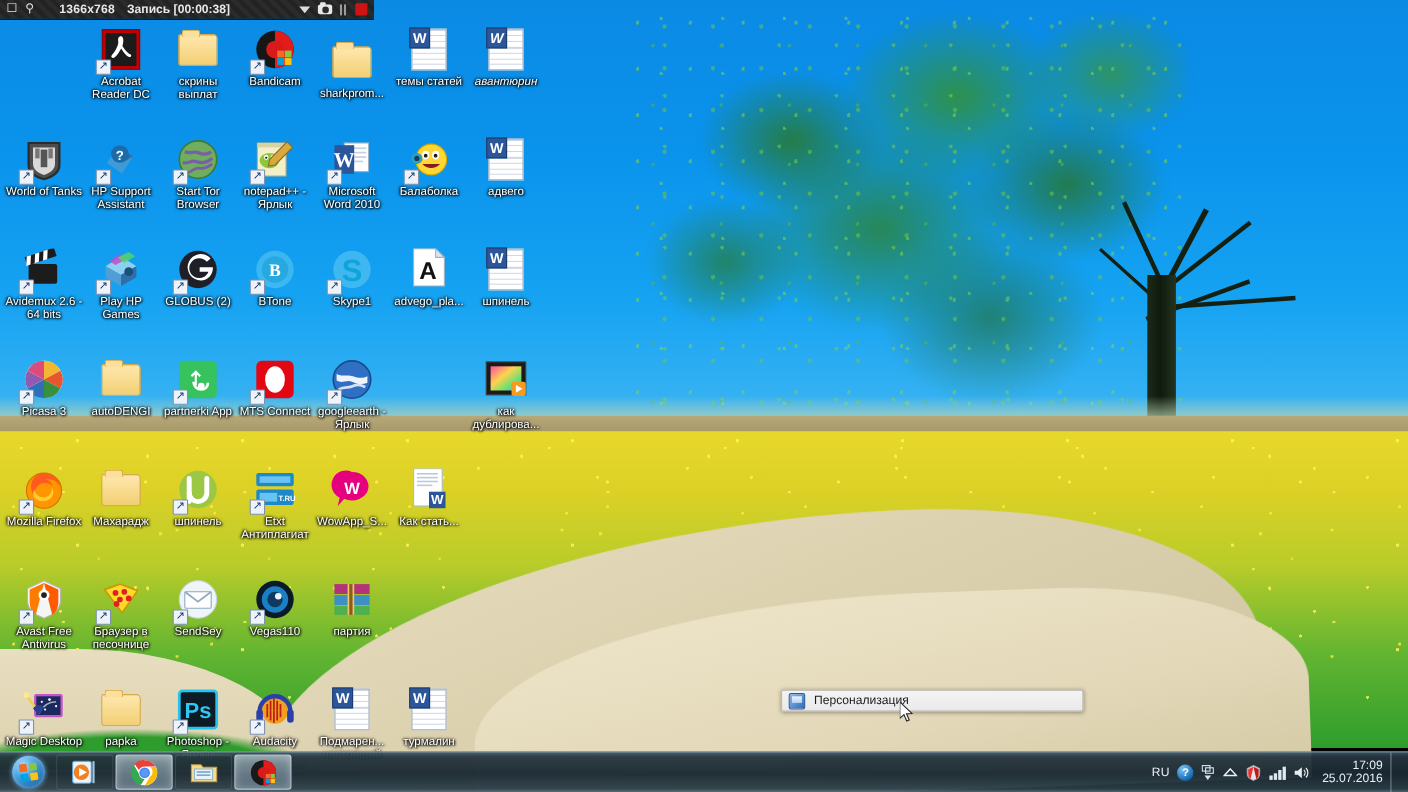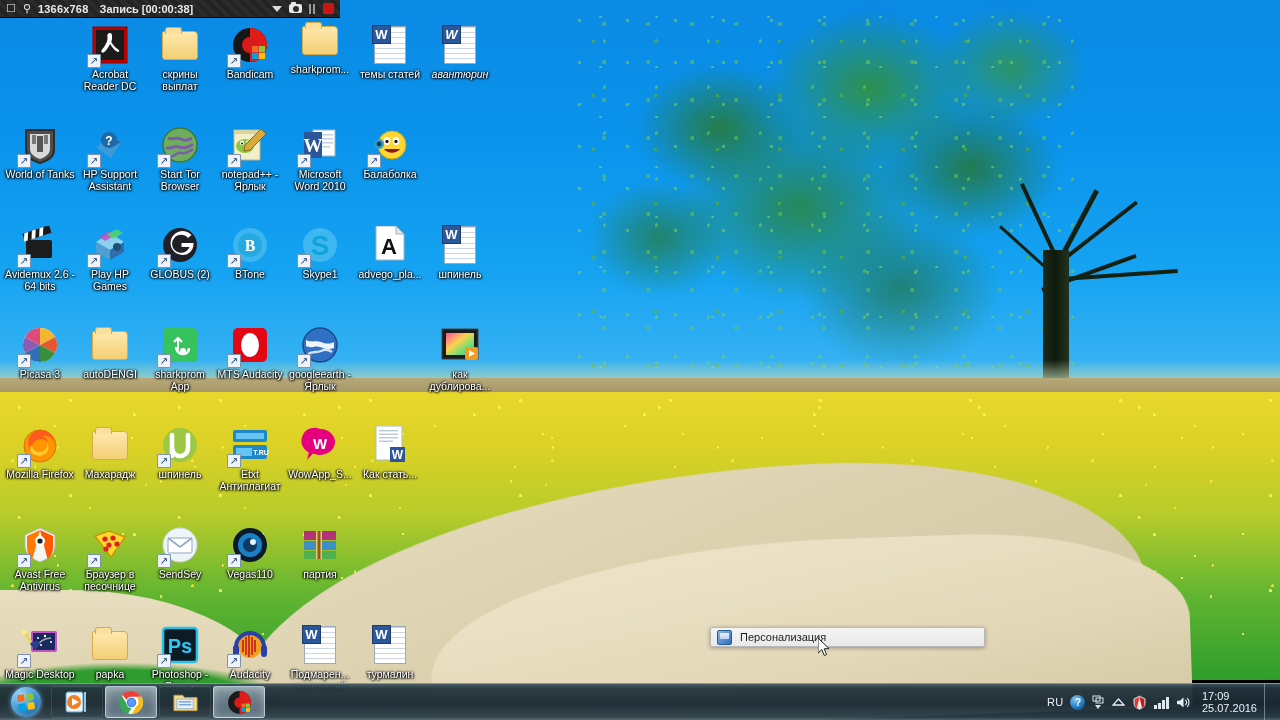--- a/index.html
+++ b/index.html
@@ -107,21 +107,21 @@
 
   
   #bandicam-bar {
     position:absolute; left:0; top:0; width:340px; height:18px;
     background:repeating-linear-gradient(45deg,#2b2b2b 0 4px,#232323 4px 8px);
     border-bottom:1px solid #000;
     display:flex; align-items:center; gap:7px; padding:0 6px;
     color:#e9e9e9; font-size:11px;
   }
   #bandicam-bar .bicon{ font-size:11px; color:#e2e2e2; line-height:1; }
-  #bandicam-bar .bres{ font-weight:bold; letter-spacing:.2px; }
+  #bandicam-bar .bres{ font-weight:bold; letter-spacing:.2px;margin-left:16px; }
   #bandicam-bar .btime{ font-weight:bold; margin-left:4px; }
   #bandicam-bar .bsp{ flex:1; }
   .bcam{
     width:13px;height:9px;background:#e8e8e8;border-radius:2px;position:relative;
   }
   .bcam:after{content:"";position:absolute;left:3.5px;top:1.5px;width:6px;height:6px;border-radius:50%;background:#2b2b2b;}
   .bcam:before{content:"";position:absolute;left:2px;top:-2.5px;width:5px;height:3px;background:#e8e8e8;border-radius:1px;}
   .bpause{width:7px;height:10px;background:repeating-linear-gradient(90deg,#9a9a9a 0 2px,transparent 2px 4px);}
   .brec{width:11px;height:11px;background:#cc1414;border-radius:1px;}
   .bcaret{width:0;height:0;border-left:5px solid transparent;border-right:5px solid transparent;border-top:6px solid #ddd;}
@@ -222,21 +222,21 @@
   }
   #tray .tr-lang{ font-size:11px; letter-spacing:.3px; }
   .tr-help{
     width:15px;height:15px;border-radius:50%;
     background:radial-gradient(circle at 35% 28%, #7cc6f5, #1b6fb5 65%, #0d4a85);
     color:#fff;font-size:10px;font-weight:bold;display:flex;align-items:center;justify-content:center;
   }
   .tr-bars{ display:flex; align-items:flex-end; gap:1.5px; height:13px; }
   .tr-bars i{ display:block; width:2.5px; background:#dfe9f0; }
   .tr-spk{ position:relative; width:15px; height:13px; }
-  .tr-clock{ text-align:left; line-height:12px; font-size:11px; padding-left:4px; }
+  .tr-clock{ text-align:right; line-height:12px; font-size:11px; padding-left:4px; }
   #show-desktop{ width:10px;height:37px;border-left:1px solid rgba(200,225,240,.45); }
 </style>
 </head>
 <body>
 
 <div id="screen">
 
   <div id="wallpaper">
     <div class="sky"></div>
     <div class="tree-canopy"></div>
@@ -298,21 +298,21 @@
               <rect x="0" y="0" width="10" height="10" fill="#f26d21"></rect>
               <rect x="11" y="0" width="10" height="10" fill="#8bc53f"></rect>
               <rect x="0" y="11" width="10" height="10" fill="#00a3e0"></rect>
               <rect x="11" y="11" width="10" height="10" fill="#ffc20e"></rect>
             </g>
           </svg>
           <span class="shortcut-arrow">↗</span>
         </div>
         <div class="lbl">Bandicam</div>
       </div>
-      <div class="icon" style="left: 285px; top: 0; justify-content: flex-end;">
+      <div class="icon" style="left: 285px; top: 16px; justify-content: flex-end;">
         <div class="glyph">
           <div class="folder"></div>
         </div>
         <div class="lbl">sharkprom...</div>
       </div>
       <div class="icon" style="left: 355px; top: 5px;">
         <div class="glyph">
           <div class="doc-word"></div>
         </div>
         <div class="lbl">темы статей</div>
@@ -407,20 +407,26 @@
             <circle cx="25" cy="15.5" r="1.7" fill="#1b1b1b"></circle>
             <path d="M13 23c4 5 12 5 16 0z" fill="#8b1b1b"></path>
             <path d="M13 23h16a10 10 0 0 1-16 0z" fill="#fff" opacity=".0"></path>
             <circle cx="8" cy="18" r="5" fill="#2f9ec4"></circle>
             <circle cx="8" cy="18" r="2.4" fill="#113f55"></circle>
           </svg>
           <span class="shortcut-arrow">↗</span>
         </div>
         <div class="lbl">Балаболка</div>
       </div>
+      <div class="icon" style="left: 425px; top: 105px;">
+        <div class="glyph">
+          <div class="doc-word"></div>
+        </div>
+        <div class="lbl">адвего</div>
+      </div>
       <div class="icon" style="left: 5px; top: 205px;">
         <div class="glyph">
           <svg width="38" height="38" viewBox="0 0 38 38">
             <rect x="5" y="14" width="26" height="18" rx="2" fill="#1c1c1c"></rect>
             <g transform="rotate(-18 8 12)">
               <rect x="3" y="6" width="28" height="8" fill="#1c1c1c"></rect>
               <g fill="#fff">
                 <polygon points="5,6 9,6 6,14 2,14"></polygon>
                 <polygon points="13,6 17,6 14,14 10,14"></polygon>
                 <polygon points="21,6 25,6 22,14 18,14"></polygon>
@@ -516,31 +522,31 @@
       <div class="icon" style="left: 145px; top: 305px;">
         <div class="glyph">
           <svg width="38" height="38" viewBox="0 0 38 38">
             <rect x="2" y="2" width="34" height="34" rx="4" fill="#36c25c"></rect>
             <path d="M17 12v12M13 16l4-4 4 4" stroke="#fff" stroke-width="2" fill="none"></path>
             <path d="M15 21c0 4 3 7 7 7s6-3 6-6" stroke="#fff" stroke-width="2.5" fill="none"></path>
             <circle cx="22" cy="25" r="3" fill="#fff"></circle>
           </svg>
           <span class="shortcut-arrow">↗</span>
         </div>
-        <div class="lbl">sharkprom App</div>
+        <div class="lbl">partnerki App</div>
       </div>
       <div class="icon" style="left: 215px; top: 305px;">
         <div class="glyph">
           <svg width="38" height="38" viewBox="0 0 38 38">
             <rect x="2" y="2" width="34" height="34" rx="5" fill="#e30613"></rect>
             <ellipse cx="19" cy="19" rx="9" ry="12" fill="#fff"></ellipse>
           </svg>
           <span class="shortcut-arrow">↗</span>
         </div>
-        <div class="lbl">MTS Audacity</div>
+        <div class="lbl">MTS Connect</div>
       </div>
       <div class="icon" style="left: 285px; top: 305px;">
         <div class="glyph">
           <svg width="38" height="38" viewBox="0 0 38 38">
             <circle cx="19" cy="19" r="17" fill="#2f6fc4"></circle>
             <path d="M5 14c6 3 10 0 15 2s9 2 13 0v6c-5 2-9 1-14-1s-9 2-14-1z" fill="#fff" opacity=".92"></path>
             <path d="M7 28c5-3 9-1 13-3s8-1 11 1" stroke="#fff" stroke-width="2.5" fill="none" opacity=".8"></path>
             <circle cx="19" cy="19" r="17" fill="none" stroke="#1b4a8a" stroke-width="1.5"></circle>
           </svg>
           <span class="shortcut-arrow">↗</span>

